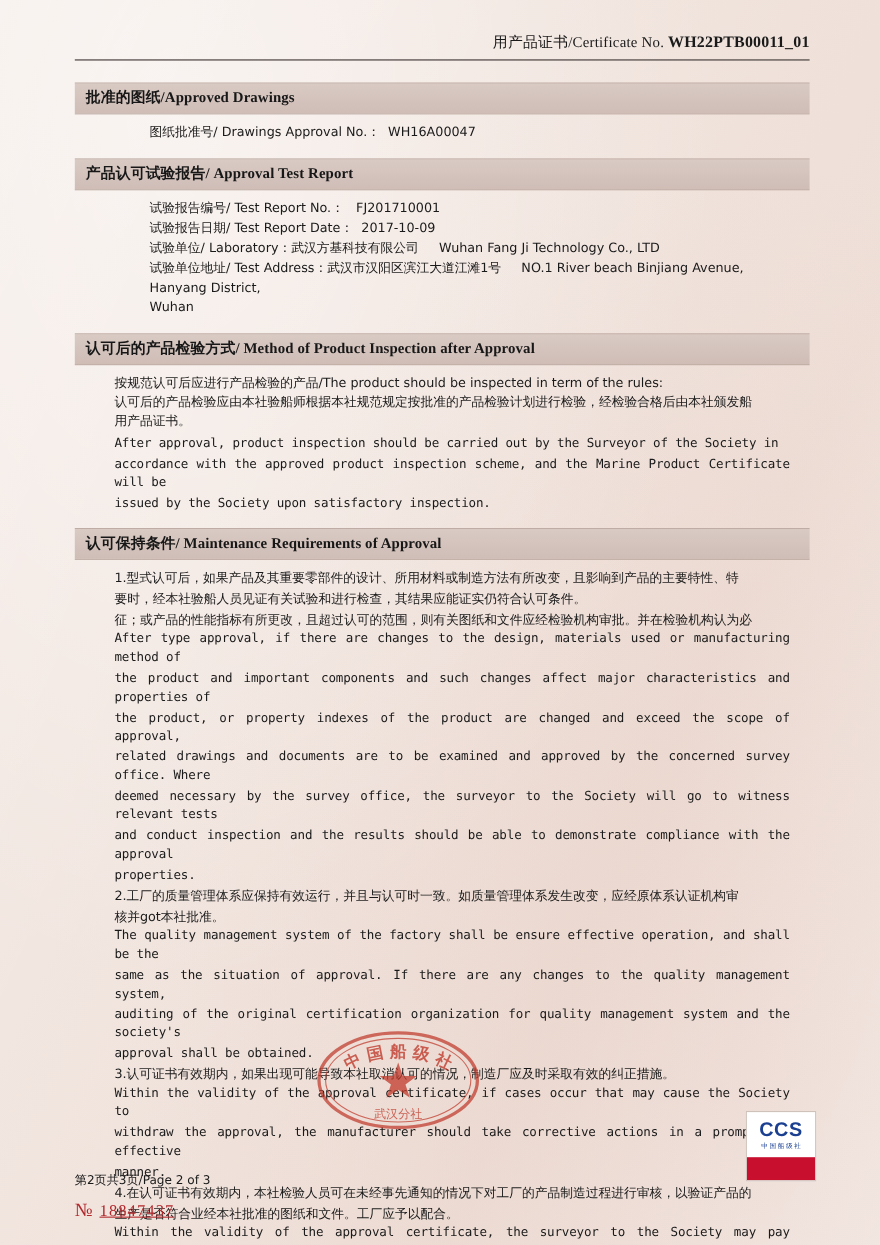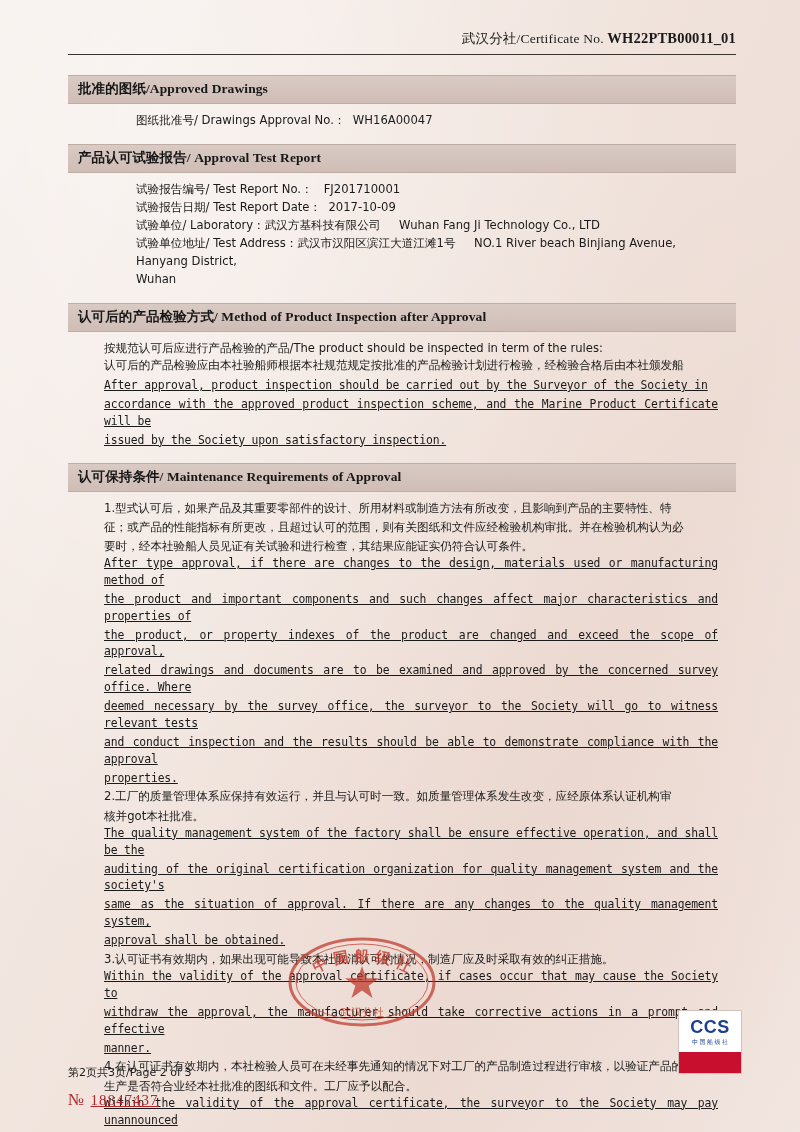--- a/index.html
+++ b/index.html
@@ -67,21 +67,20 @@
     padding-left: 32px;
   }
   .zh {
     font-family: "DejaVu Sans", "Liberation Sans", sans-serif;
     font-size: 11.6px;
   }
   .en {
     font-family: "DejaVu Sans Mono", "Liberation Mono", monospace;
     font-size: 11.4px;
     letter-spacing: -0.15px;
-    text-decoration: underline;
   }
   .para-zh { margin: 0; text-align: justify; }
   .para-en { margin: 0 0 2px 0; text-align: justify; }
   .maint .para-zh { margin-top: 2px; }
   .small-gap { height: 3px; }
   
   .footer {
     position: absolute;
     left: 68px;
     bottom: 52px;
@@ -149,21 +148,21 @@
   }
   .seal svg { display: block; }
 </style>
 </head>
 <body>
 
 <div class="page">
   <div class="inner">
 
     <div class="cert-no-row">
-      <span class="lbl">武汉分社/Certificate No.</span>
+      <span class="lbl">用产品证书/Certificate No.</span>
       <span class="val">WH22PTB00011_01</span>
     </div>
     <div class="rule"></div>
 
     <div class="band first">批准的图纸/Approved Drawings</div>
     <div class="body-block">
       <div class="kv zh">图纸批准号/ Drawings Approval No.：  WH16A00047</div>
     </div>
 
     <div class="band">产品认可试验报告/ Approval Test Report</div>
@@ -172,48 +171,49 @@
       <div class="kv zh">试验报告日期/ Test Report Date：  2017-10-09</div>
       <div class="kv zh">试验单位/ Laboratory：武汉方基科技有限公司     Wuhan Fang Ji Technology Co., LTD</div>
       <div class="kv zh">试验单位地址/ Test Address：武汉市汉阳区滨江大道江滩1号     NO.1 River beach Binjiang Avenue, Hanyang District,</div>
       <div class="kv zh">Wuhan</div>
     </div>
 
     <div class="band">认可后的产品检验方式/ Method of Product Inspection after Approval</div>
     <div class="body-block">
       <div class="para-zh zh">按规范认可后应进行产品检验的产品/The product should be inspected in term of the rules:</div>
       <div class="para-zh zh">认可后的产品检验应由本社验船师根据本社规范规定按批准的产品检验计划进行检验，经检验合格后由本社颁发船</div>
+      <div class="para-zh zh">用产品证书。</div>
       <div class="small-gap"></div>
       <div class="para-en en">After approval, product inspection should be carried out by the Surveyor of the Society in</div>
       <div class="para-en en">accordance with the approved product inspection scheme, and the Marine Product Certificate will be</div>
       <div class="para-en en">issued by the Society upon satisfactory inspection.</div>
     </div>
 
     <div class="band">认可保持条件/ Maintenance Requirements of Approval</div>
     <div class="body-block maint">
 
       <div>
         <div class="para-zh zh">1.型式认可后，如果产品及其重要零部件的设计、所用材料或制造方法有所改变，且影响到产品的主要特性、特</div>
+        <div class="para-zh zh">要时，经本社验船人员见证有关试验和进行检查，其结果应能证实仍符合认可条件。</div>
         <div class="para-zh zh">征；或产品的性能指标有所更改，且超过认可的范围，则有关图纸和文件应经检验机构审批。并在检验机构认为必</div>
-        <div class="para-zh zh">要时，经本社验船人员见证有关试验和进行检查，其结果应能证实仍符合认可条件。</div>
         <div class="para-en en">After type approval, if there are changes to the design, materials used or manufacturing method of</div>
         <div class="para-en en">the product and important components and such changes affect major characteristics and properties of</div>
         <div class="para-en en">the product, or property indexes of the product are changed and exceed the scope of approval,</div>
         <div class="para-en en">related drawings and documents are to be examined and approved by the concerned survey office. Where</div>
         <div class="para-en en">deemed necessary by the survey office, the surveyor to the Society will go to witness relevant tests</div>
         <div class="para-en en">and conduct inspection and the results should be able to demonstrate compliance with the approval</div>
         <div class="para-en en">properties.</div>
       </div>
 
       <div>
         <div class="para-zh zh">2.工厂的质量管理体系应保持有效运行，并且与认可时一致。如质量管理体系发生改变，应经原体系认证机构审</div>
         <div class="para-zh zh">核并got本社批准。</div>
         <div class="para-en en">The quality management system of the factory shall be ensure effective operation, and shall be the</div>
+        <div class="para-en en">same as the situation of approval. If there are any changes to the quality management system,</div>
         <div class="para-en en">auditing of the original certification organization for quality management system and the society's</div>
-        <div class="para-en en">same as the situation of approval. If there are any changes to the quality management system,</div>
         <div class="para-en en">approval shall be obtained.</div>
       </div>
 
       <div>
         <div class="para-zh zh">3.认可证书有效期内，如果出现可能导致本社取消认可的情况，制造厂应及时采取有效的纠正措施。</div>
         <div class="para-en en">Within the validity of the approval certificate, if cases occur that may cause the Society to</div>
         <div class="para-en en">withdraw the approval, the manufacturer should take corrective actions in a prompt and effective</div>
         <div class="para-en en">manner.</div>
       </div>
 

